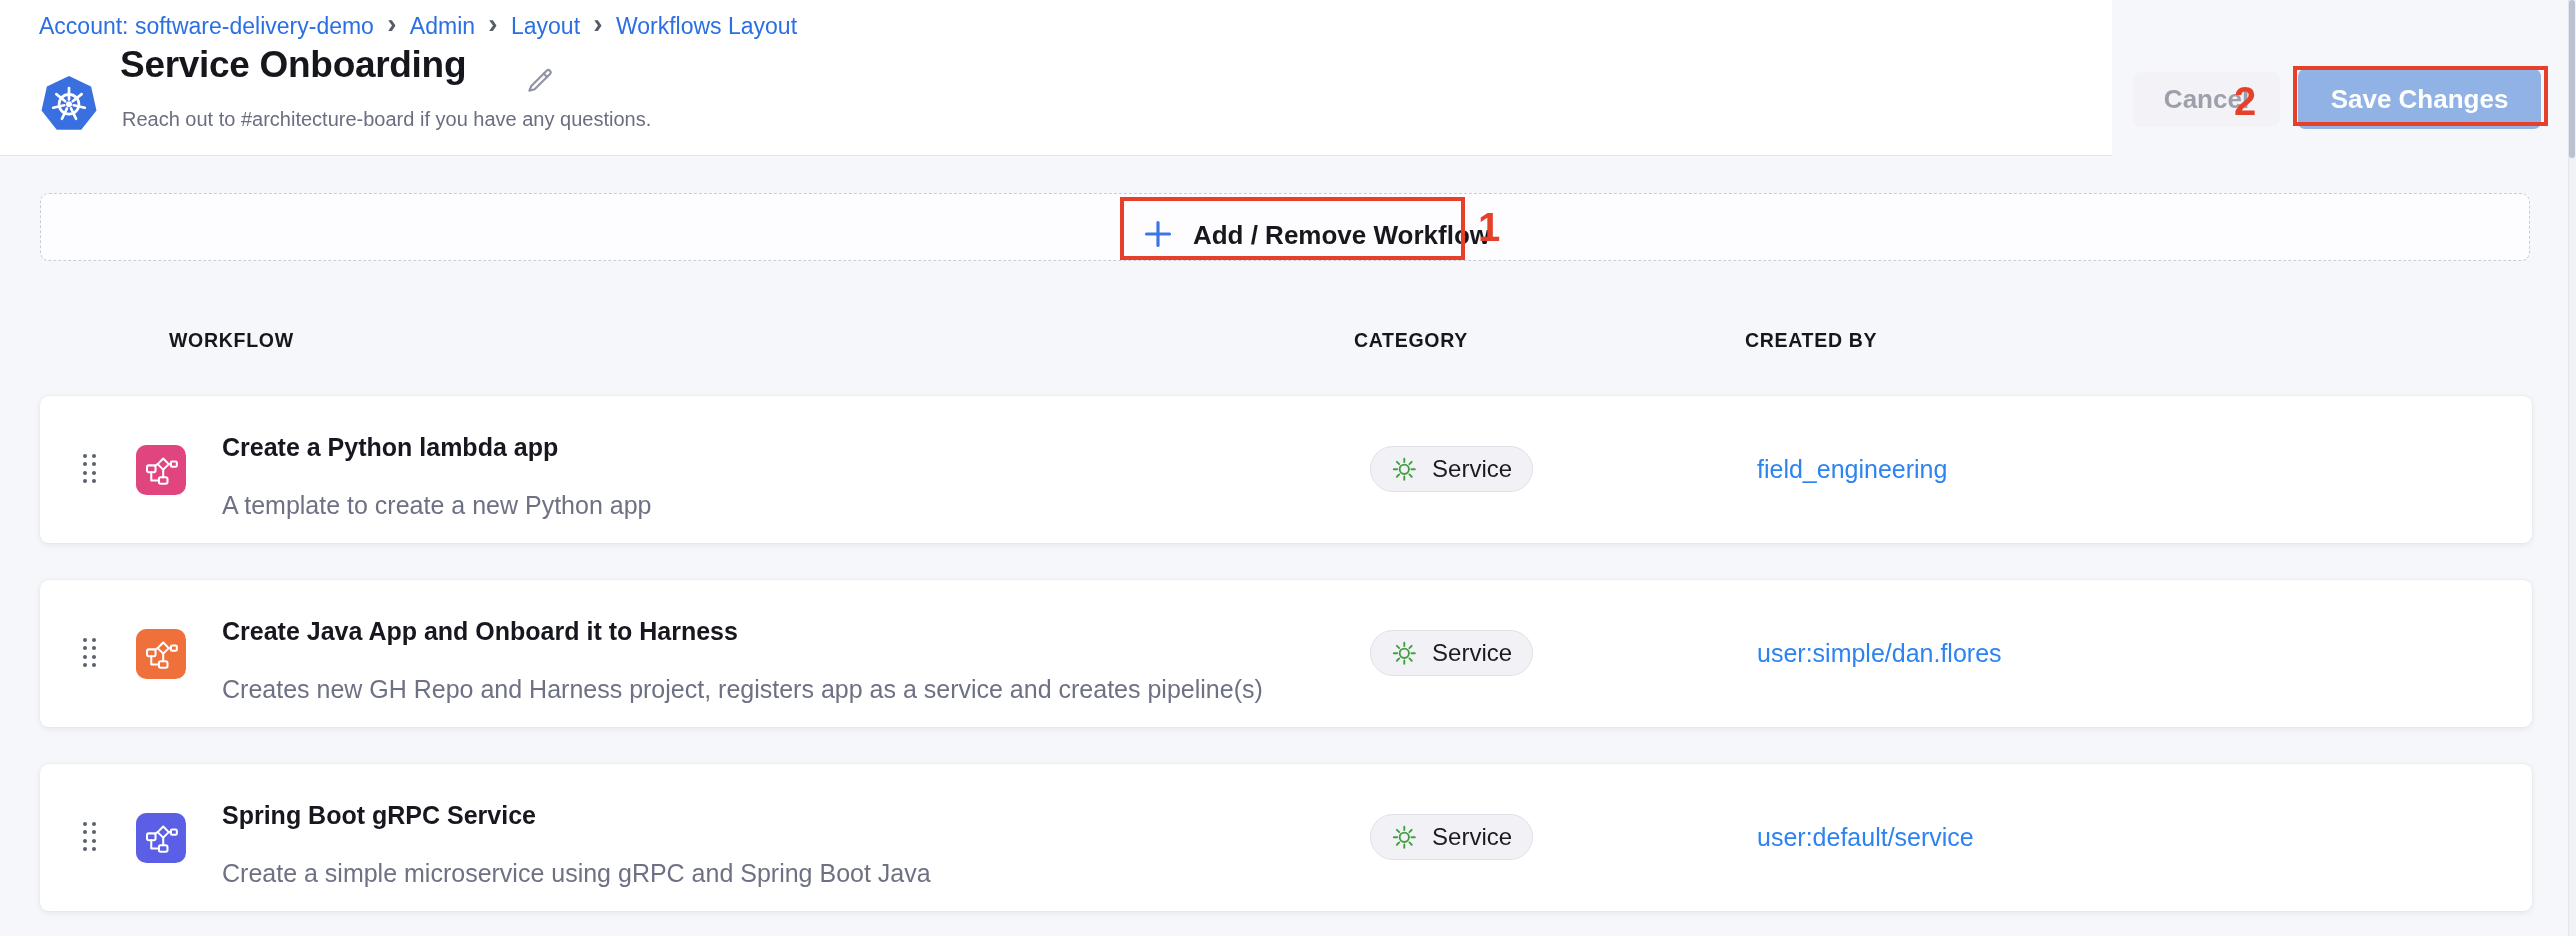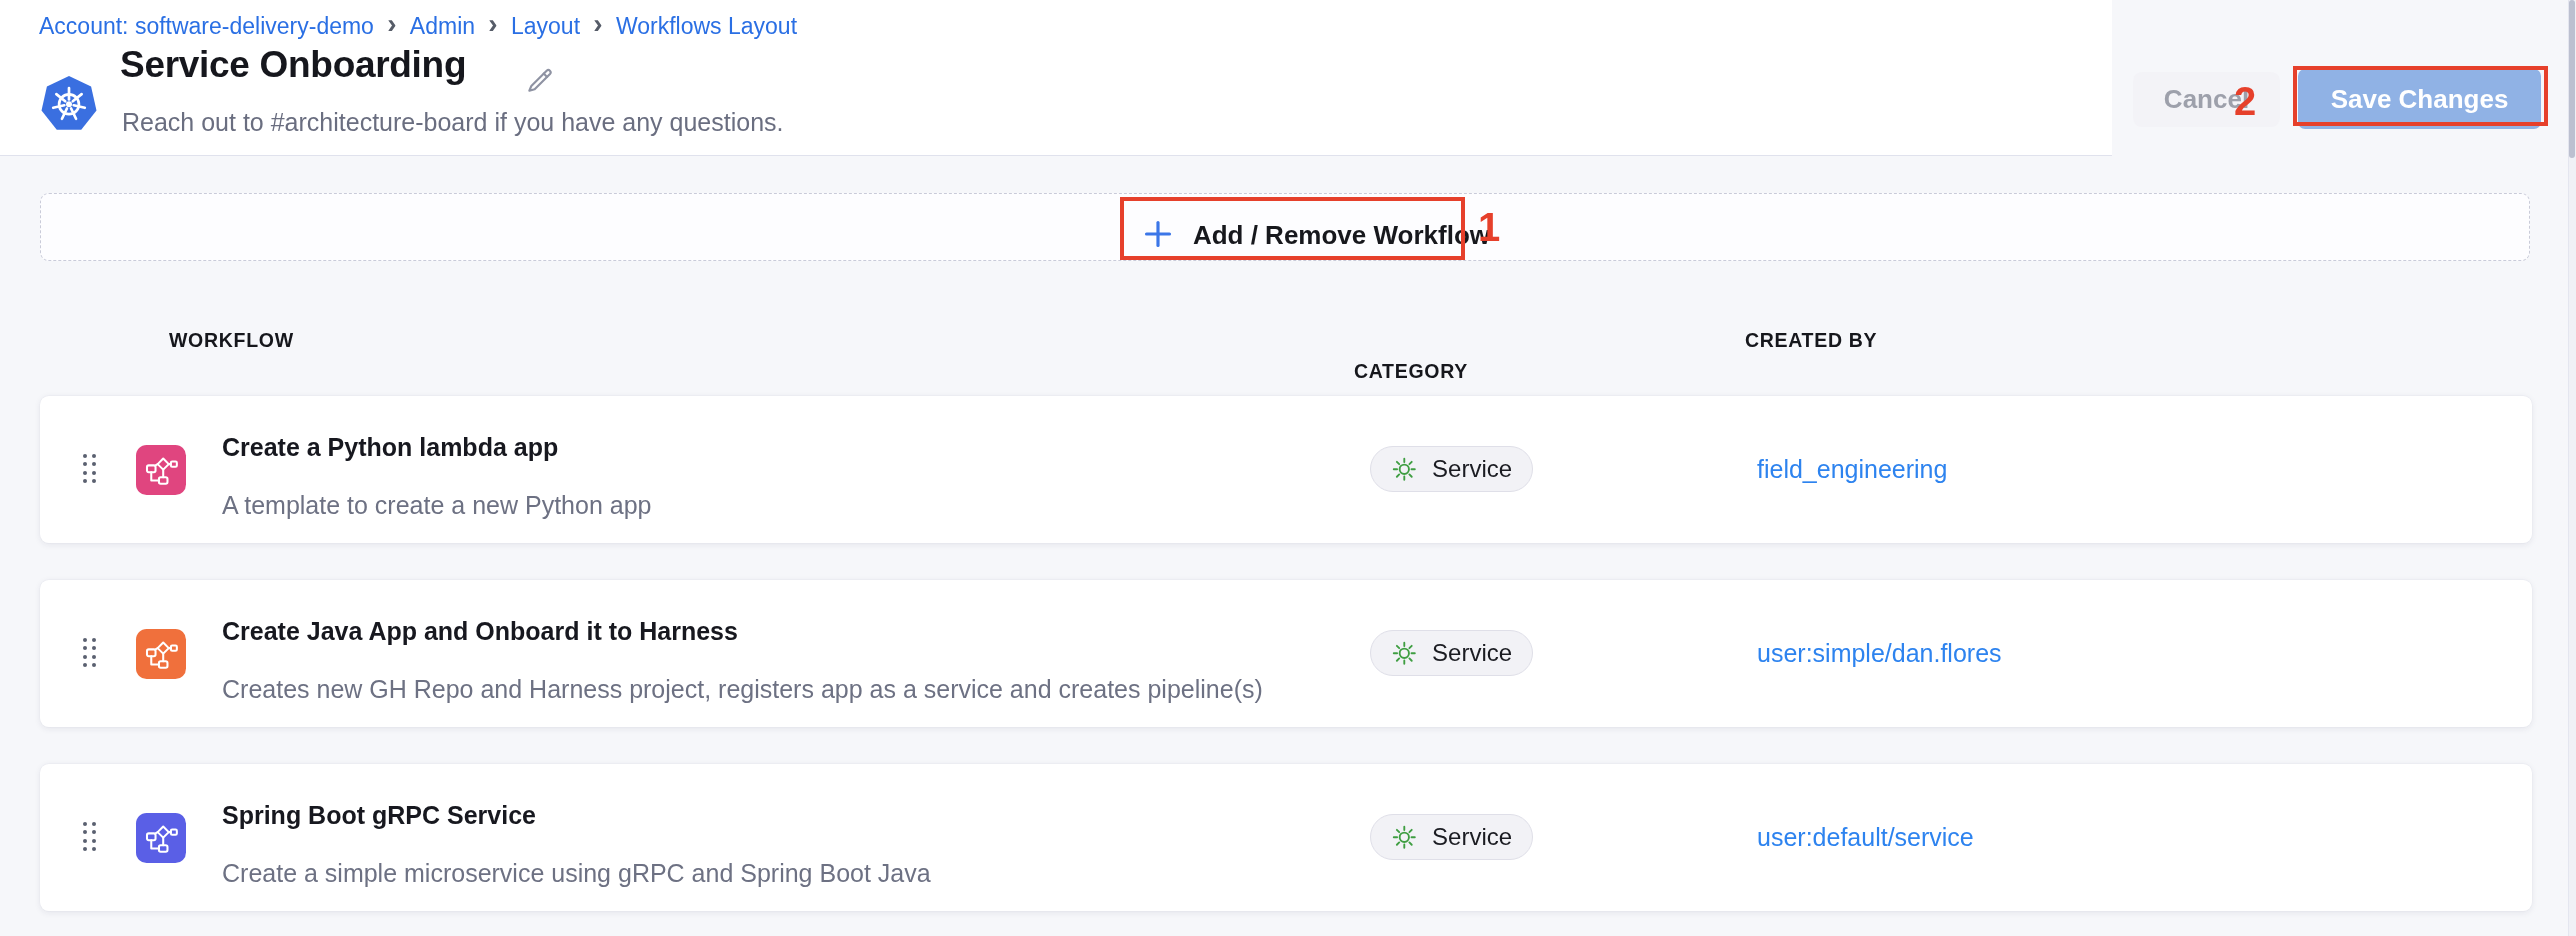--- a/index.html
+++ b/index.html
@@ -25,21 +25,21 @@
   .breadcrumb a { color: #2a6fe4; text-decoration: none; cursor: pointer; }
   .crumb-sep { color: #565c68; font-size: 28px; font-weight: 600; line-height: 26.6px; padding-bottom: 3.5px; }
   .k8s { position: absolute; left: 39px; top: 73px; width: 60px; height: 60px; }
   .page-title {
     position: absolute; left: 120px; top: 44px;
     font-size: 37px; font-weight: 700; letter-spacing: -0.3px; color: #16171d;
   }
   .pencil { position: absolute; left: 524px; top: 64px; width: 32px; height: 32px; }
   .page-subtitle {
     position: absolute; left: 122px; top: 108px;
-    font-size: 25px; color: #6a6e80;
+    font-size: 20px; color: #6a6e80;
   }
   .btn-cancel {
     position: absolute; left: 2133px; top: 72px; width: 147px; height: 55px;
     background: #f3f3f7; border: none; border-radius: 8.9px;
     font-family: inherit; font-size: 26px; font-weight: 600; color: #9da0ab;
     display: flex; align-items: center; justify-content: center; cursor: pointer;
   }
   .btn-save {
     position: absolute; left: 2298px; top: 69px; width: 243px; height: 60px;
     background: #90b2e5; border: none; border-radius: 7px;
@@ -67,21 +67,21 @@
     padding: 0 12.4px;
   }
   .add-remove-btn .label { font-size: 26px; font-weight: 600; color: #17181d; }
 
   
   .col-head {
     position: absolute; top: 329px;
     font-size: 19.5px; font-weight: 700; letter-spacing: 0.7px; color: #16171c;
   }
   .col-head.c1 { left: 135px; margin-left: 34px; }
-  .col-head.c2 { left: 1354px; margin-top: 31px; }
+  .col-head.c2 { left: 1354px; }
   .col-head.c3 { left: 1745px; }
 
   .card {
     position: absolute; left: 40px; width: 2492px; height: 147px;
     background: #ffffff; border-radius: 8.9px;
     box-shadow: 0 1.8px 6.2px rgba(35,40,80,0.08), 0 0 0 0.9px rgba(35,40,80,0.02);
   }
   .card.r0 { top: 396px; }
   .card.r1 { top: 580px; }
   .card.r2 { top: 764px; }

